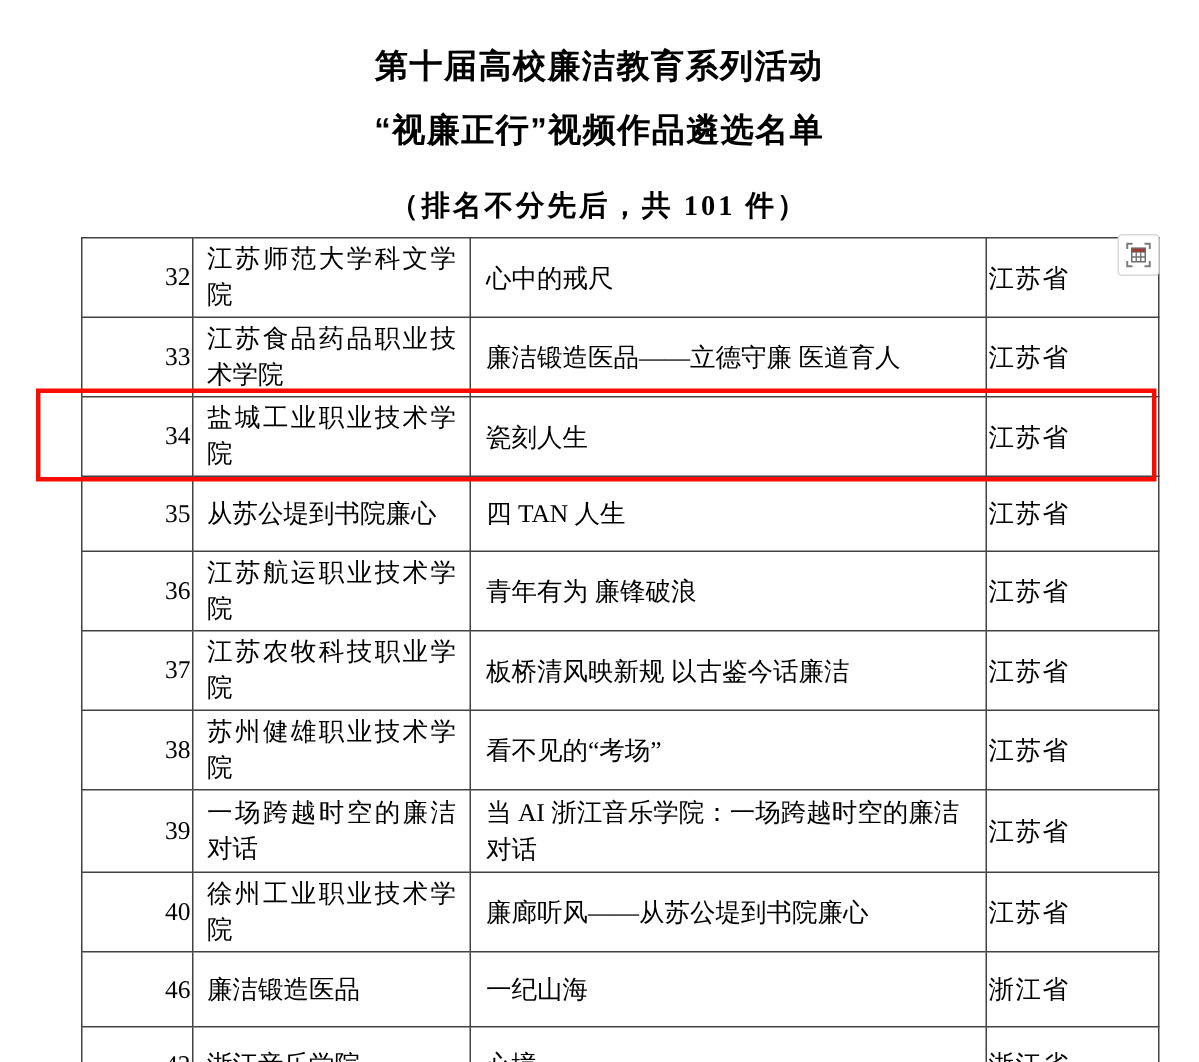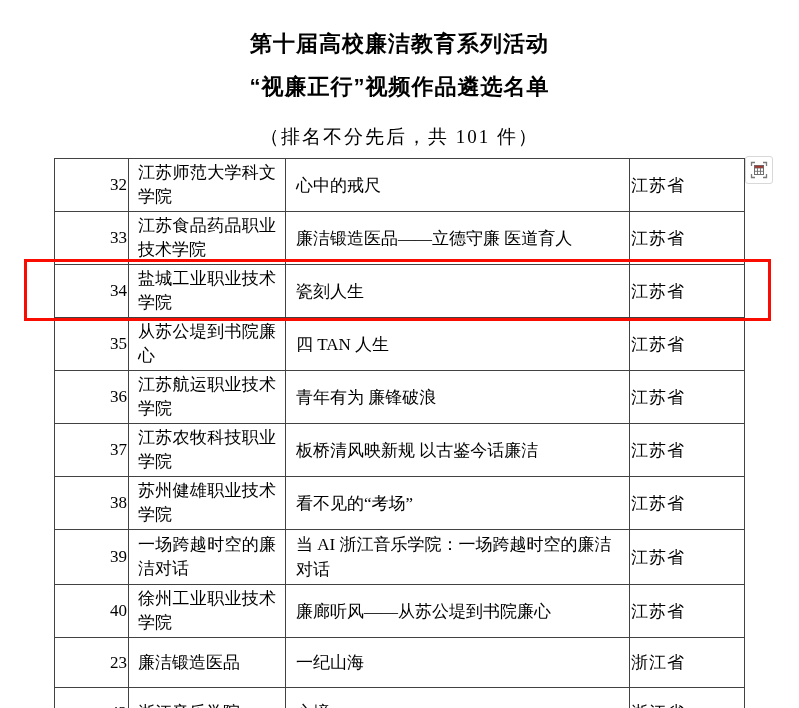--- a/index.html
+++ b/index.html
@@ -25,21 +25,21 @@
     font-family: "Liberation Sans", "DejaVu Sans", sans-serif;
     font-weight: bold;
     font-size: 22px;
     line-height: 43px;
     letter-spacing: 1px;
   }
   .subtitle {
     margin-top: 16px;
     font-size: 19px;
     letter-spacing: 2px;
-    font-weight: normal;
+    font-weight: bold;
   }
 
   
   .table-wrap {
     position: absolute;
     left: 54px;
     top: 158px;
     width: 690px;
   }
   table.works {
@@ -49,21 +49,21 @@
   }
   table.works td {
     border: 1px solid #424242;
     height: 50px;
     vertical-align: middle;
     font-size: 17px;
     box-sizing: border-box;
     overflow: hidden;
   }
   td.num      { width: 74px;  text-align: right; font-size: 18px; }
-  td.school   { width: 157px; text-align: justify; text-justify: inter-character;
+  td.school   { width: 185px; text-align: justify; text-justify: inter-character;
                 padding: 2px 9px; font-size: 18px; line-height: 24px; }
   td.work     { width: 344px; text-align: left; padding: 2px 6px 2px 10px; line-height: 25px; }
   td.province { width: 115px; text-align: left; letter-spacing: 1px; }
 
   
   .highlight-box {
     position: absolute;
     display: none;
     border: 3px solid #f90d02;
     background: transparent;
@@ -149,21 +149,21 @@
             <td class="work">当 AI 浙江音乐学院：一场跨越时空的廉洁对话</td>
             <td class="province">江苏省</td>
           </tr>
           <tr>
             <td class="num">40</td>
             <td class="school">徐州工业职业技术学院</td>
             <td class="work">廉廊听风——从苏公堤到书院廉心</td>
             <td class="province">江苏省</td>
           </tr>
           <tr>
-            <td class="num">23</td>
+            <td class="num">46</td>
             <td class="school">廉洁锻造医品</td>
             <td class="work">一纪山海</td>
             <td class="province">浙江省</td>
           </tr>
           <tr>
             <td class="num">42</td>
             <td class="school">浙江音乐学院</td>
             <td class="work">心境</td>
             <td class="province">浙江省</td>
           </tr>

